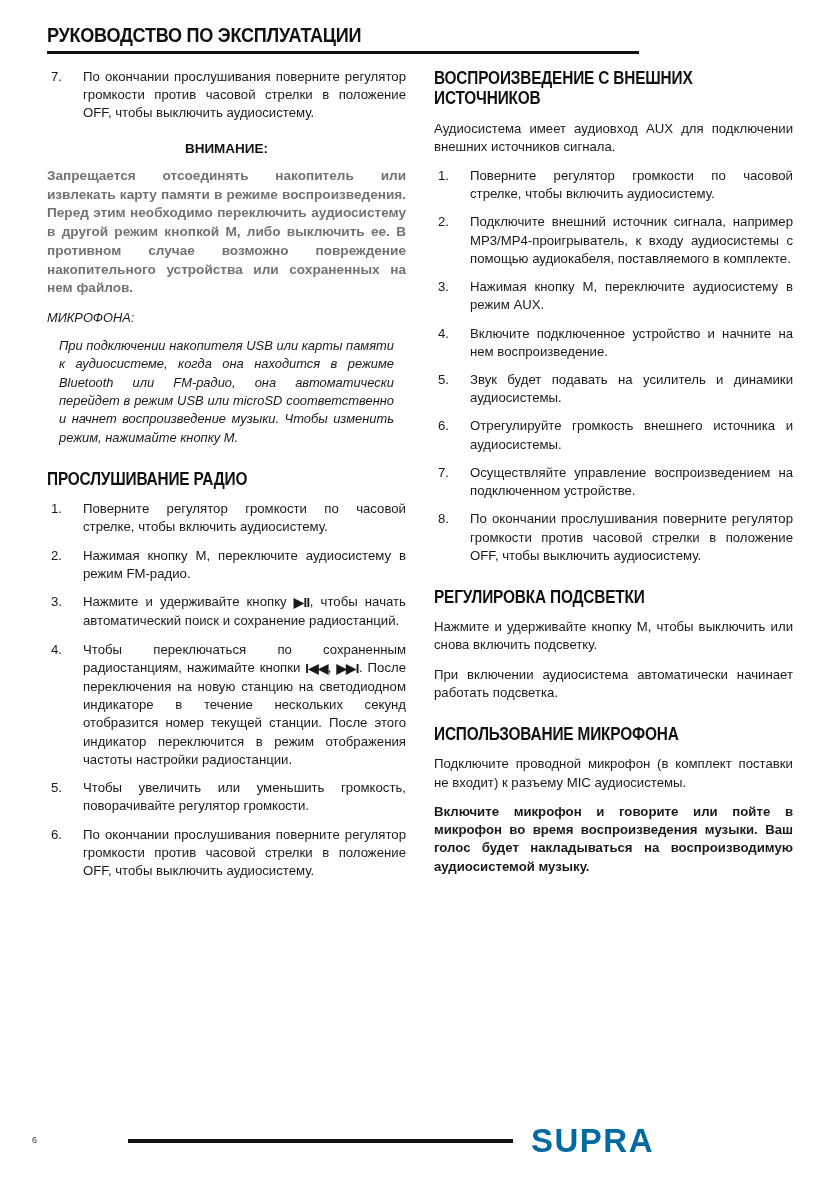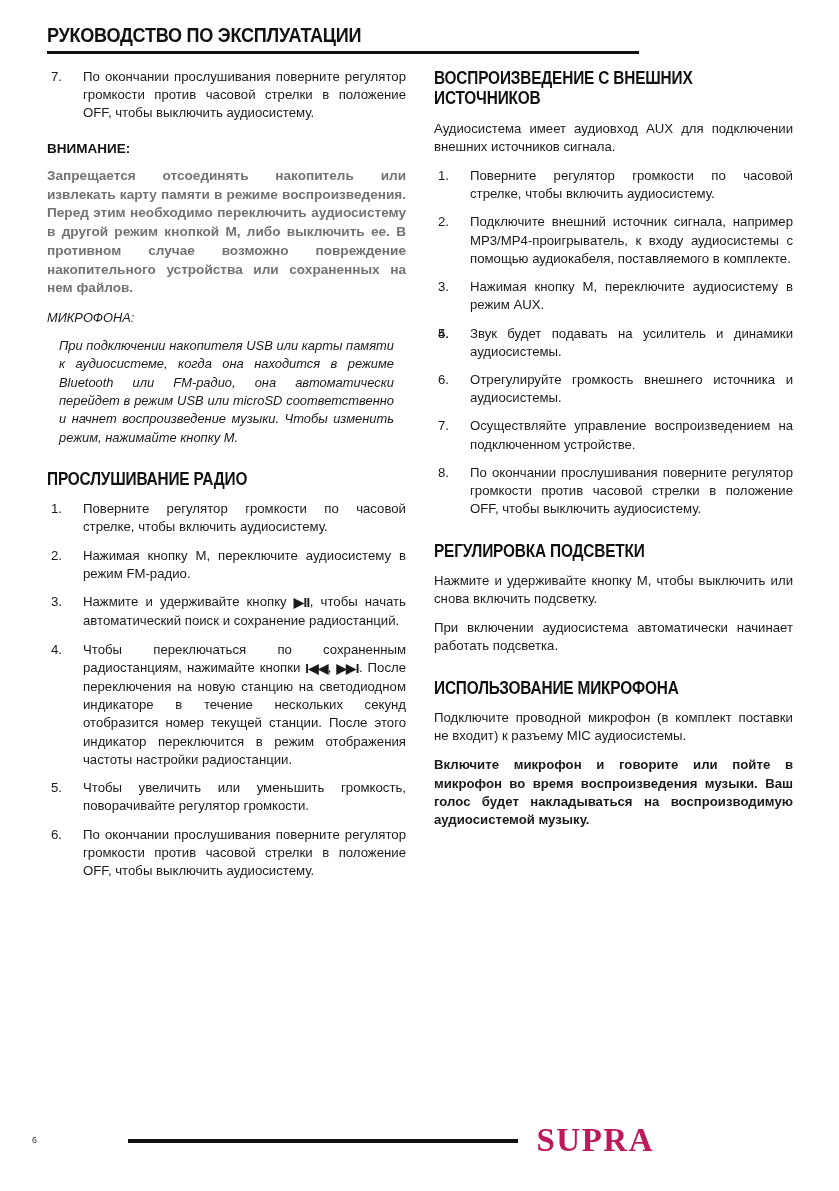--- a/index.html
+++ b/index.html
@@ -69,20 +69,21 @@
     color: #111;
   }
   h2.section-title.first { margin-top: 0; }
 
   h3.sub-title {
     font-size: 13.5px;
     font-weight: bold;
     margin: 18px 0 10px 0;
     line-height: 1.2;
     color: #111;
+    text-align: center;
   }
 
   p.body-text {
     font-size: 13.2px;
     line-height: 1.38;
     margin: 0 0 11px 0;
     text-align: justify;
     color: #1a1a1a;
   }
   p.body-text:last-child { margin-bottom: 9px; font-weight: bold; }
@@ -162,25 +163,25 @@
     padding-bottom: 2px;
   }
   .footer-rule {
     flex: 1 1 auto;
     height: 4px;
     background: #111;
     margin: 0 18px 0 70px;
   }
   .brand {
     flex: 0 0 auto;
-    font-family: Liberation Serif, serif;
+    font-family: Liberation Sans, sans-serif;
     font-weight: bold;
     font-size: 33px;
     letter-spacing: 1.5px;
-    color: #be185d;
+    color: #0369a1;
     line-height: 1;
     padding-bottom: 2px;
   }
 </style>
 </head>
 <body>
 
 <div class="page">
 
   <div class="page-header">
@@ -248,20 +249,21 @@
         <li>
           <span class="num">2.</span>
           <span>Подключите внешний источник сигнала, например MP3/MP4-проигрыватель, к входу аудиосистемы с помощью аудиокабеля, поставляемого в комплекте.</span>
         </li>
         <li>
           <span class="num">3.</span>
           <span>Нажимая кнопку M, переключите аудиосистему в режим AUX.</span>
         </li>
         <li>
           <span class="num">4.</span>
+          <span>Включите подключенное устройство и начните на нем воспроизведение.</span>
         </li>
         <li>
           <span class="num">5.</span>
           <span>Звук будет подавать на усилитель и динамики аудиосистемы.</span>
         </li>
         <li>
           <span class="num">6.</span>
           <span>Отрегулируйте громкость внешнего источника и аудиосистемы.</span>
         </li>
         <li>

